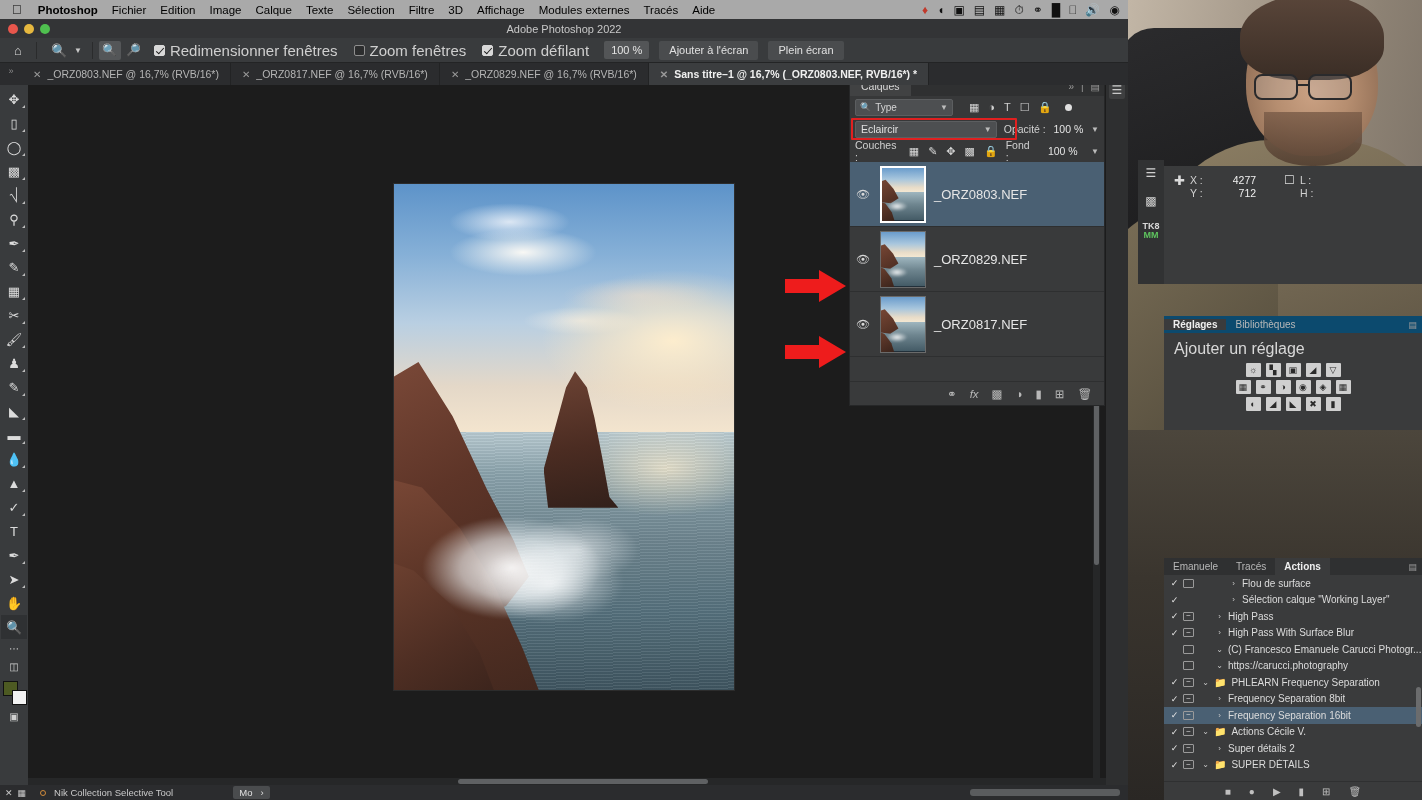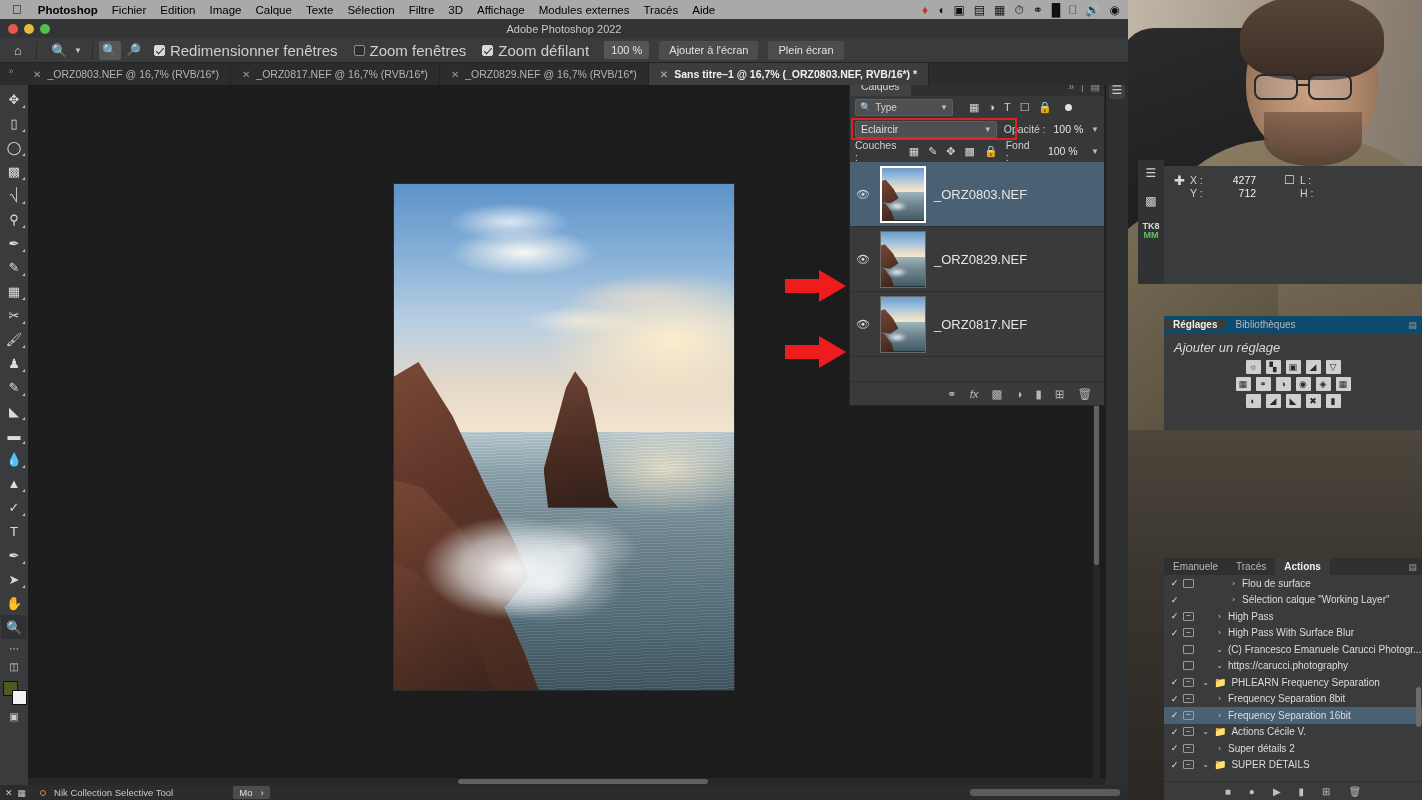--- a/index.html
+++ b/index.html
@@ -381,21 +381,21 @@
 
   
   .adjpanel {
     position: absolute; left: 1164px; top: 316px; width: 258px; height: 114px;
     background: #3a3b3c; z-index: 20;
   }
   .adj-tabs { height: 17px; background: #0c4a6e; display: flex; align-items: center; position: relative; }
   .adj-tab { padding: 0 9px; display:flex; align-items:center; font-size:10px; color:#b8b8b8; }
   .adj-tab.active { background:#3a3b3c; color:#efefef; font-weight:bold; }
   .adj-menu { position:absolute; right:5px; top:4px; color:#9a9a9a; font-size:9px; }
-  .adj-label { font-size: 13px; color: #d8d8d8; padding: 7px 11px 5px 10px; font-style: italic; }
+  .adj-label { font-size: 16px; color: #d8d8d8; padding: 7px 11px 5px 10px; }
   .adj-grid { display: flex; flex-direction: column; align-items: center; gap: 3px; }
   .adj-row { display: flex; gap: 5px; }
   .adj-ic {
     width: 15px; height: 14px; background: #cfcfcf; border-radius: 1px;
     display:flex; align-items:center; justify-content:center; font-size:9px; color:#2a2a2a;
   }
 
   
   .actpanel {
     position: absolute; left: 1164px; top: 558px; width: 258px; height: 242px;

